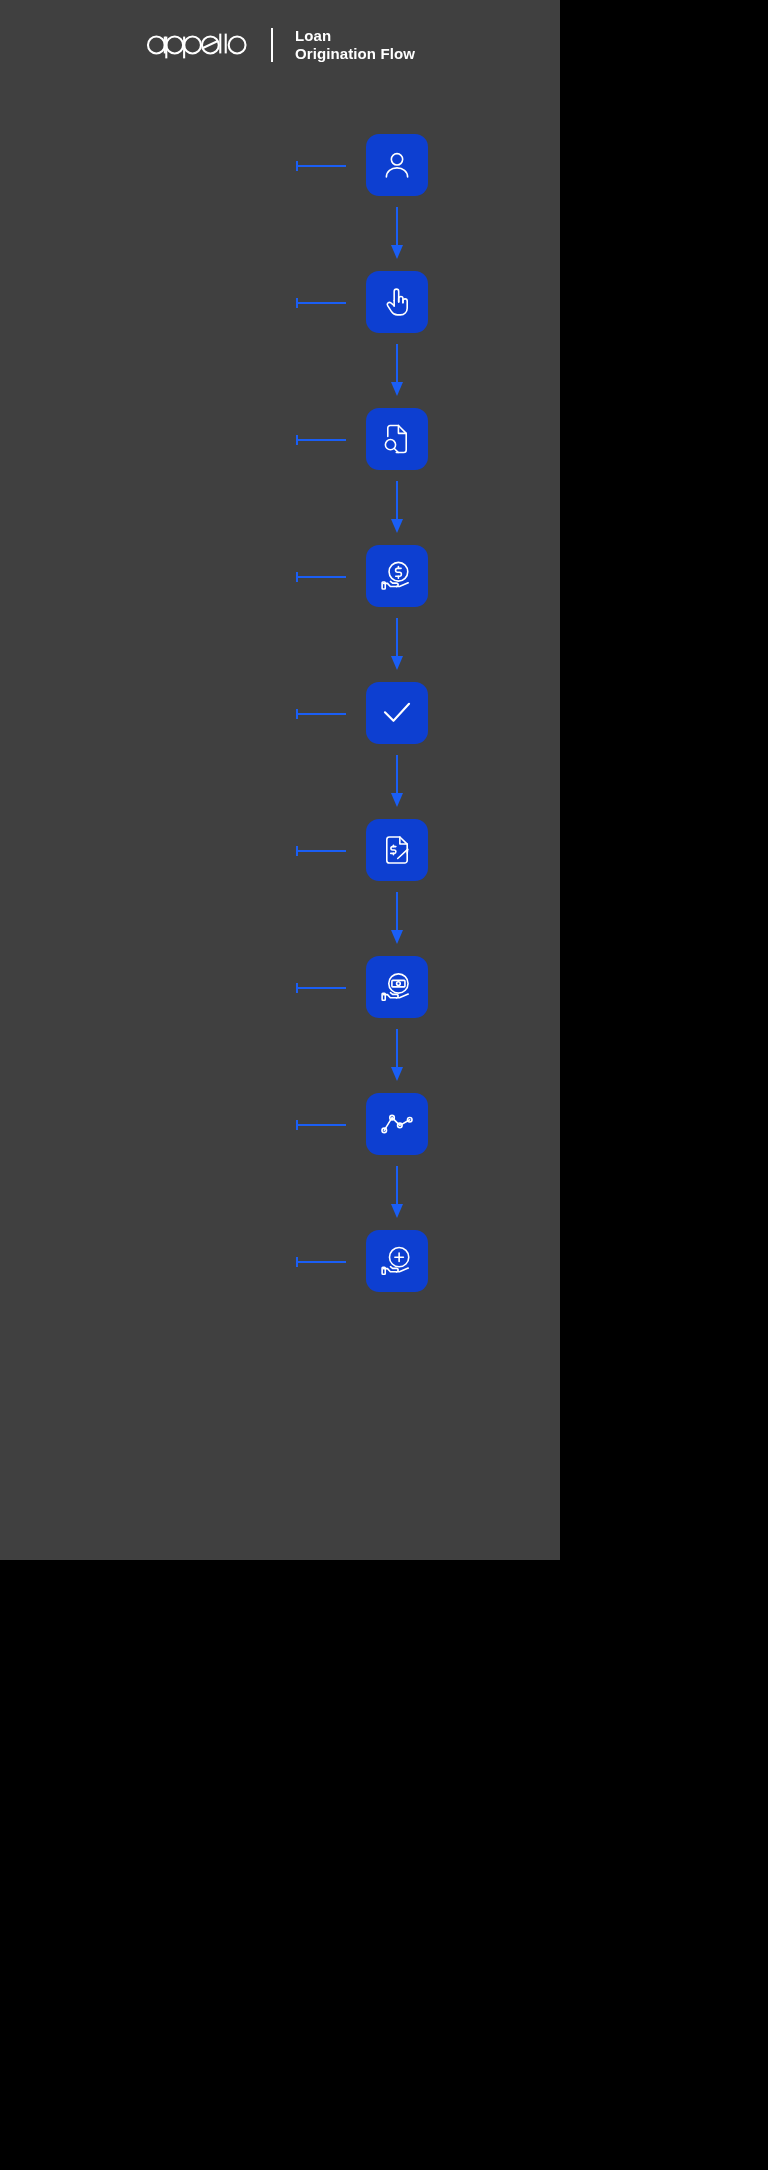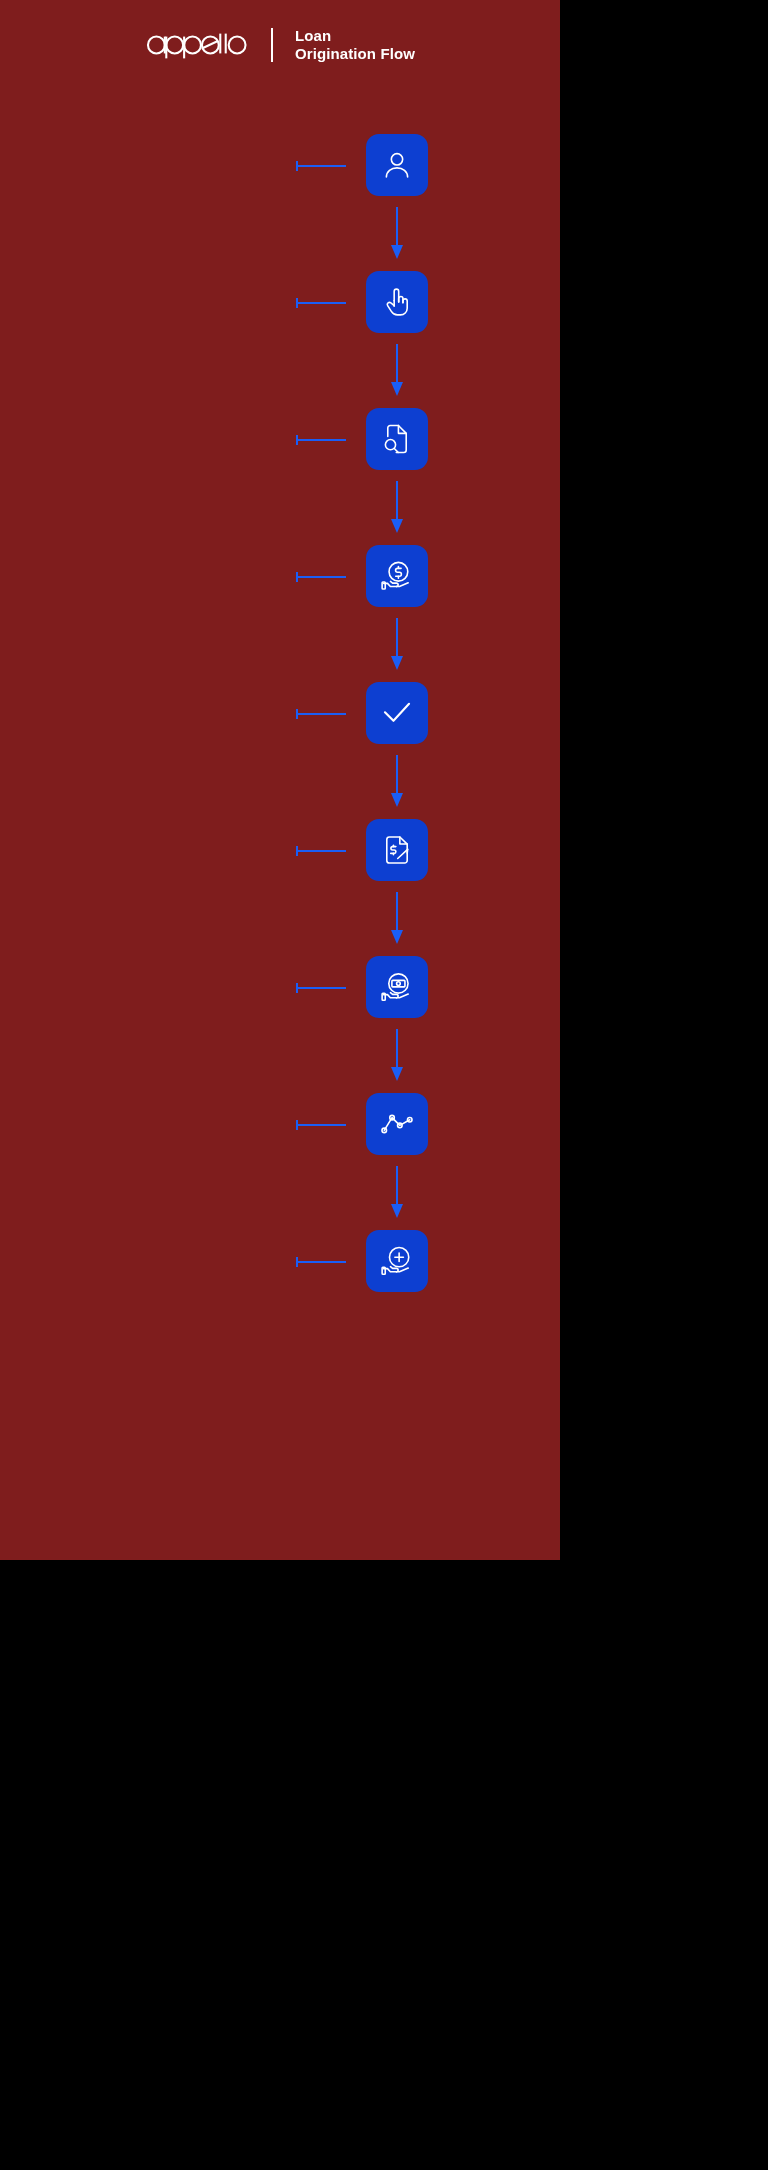--- a/index.html
+++ b/index.html
@@ -15,21 +15,21 @@
     font-family: "Liberation Sans", sans-serif;
     overflow: hidden;
   }
 
   
   .canvas {
     position: absolute;
     left: 0; top: 0;
     width: 560px;
     height: 1560px;
-    background: #7f1d1d;
+    background: #404040;
   }
 
   
   .header {
     position: absolute;
     left: 0;
     top: 0;
     width: 560px;
     height: 90px;
     display: flex;

